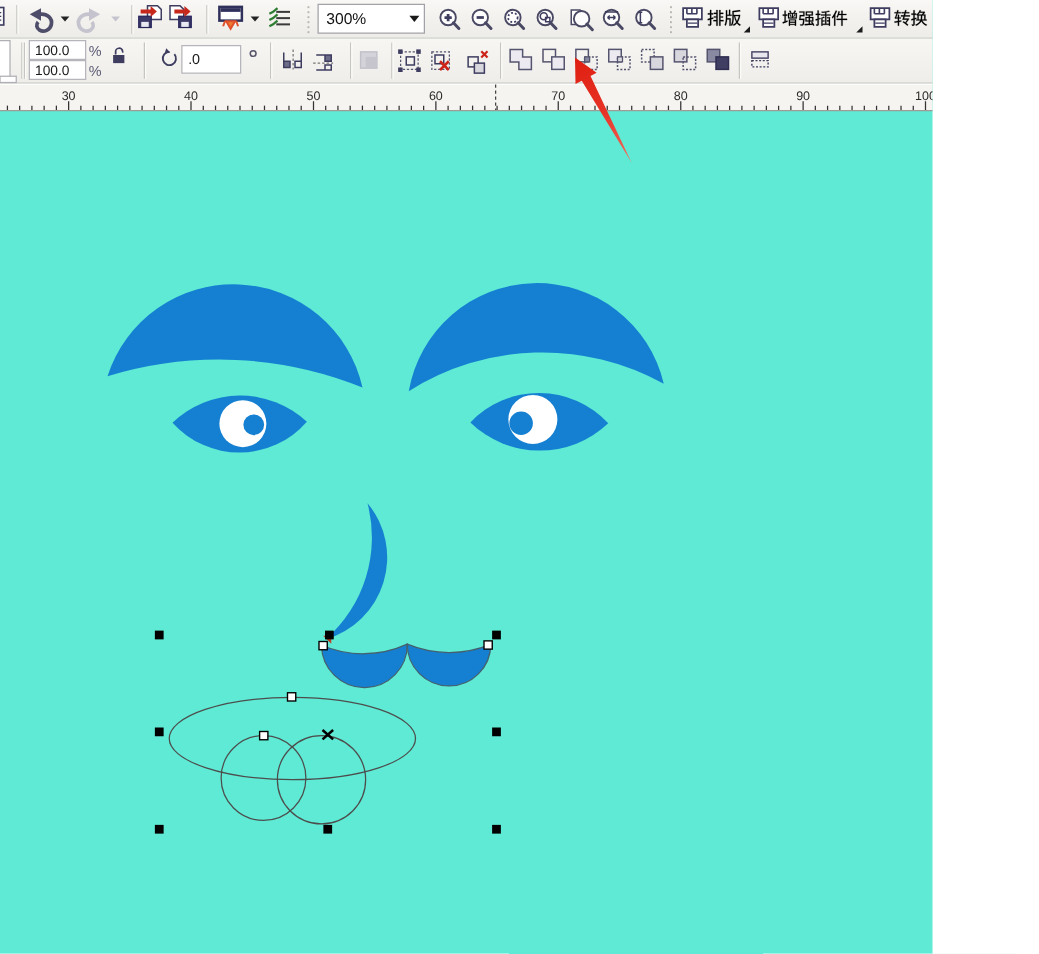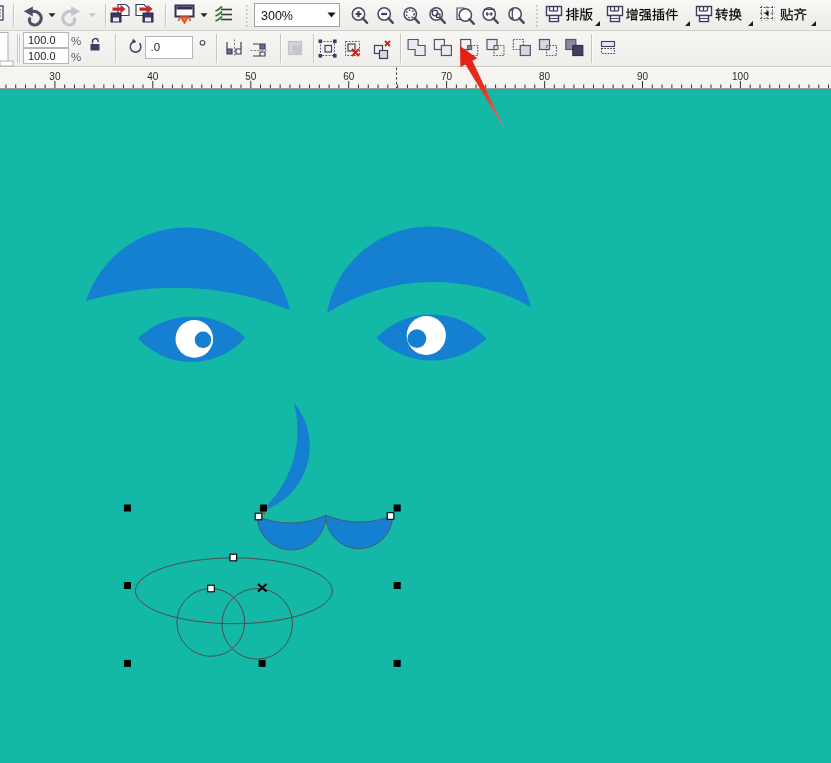--- a/index.html
+++ b/index.html
@@ -1,14 +1,14 @@
 <!DOCTYPE html>
 <html><head><meta charset="utf-8"><style>
 html,body{margin:0;padding:0;background:#fff;}
-.wrap{position:relative;width:831px;height:763px;overflow:hidden;background:#14b8a6;font-family:"Liberation Sans",sans-serif;}
+.wrap{position:relative;width:746px;height:763px;overflow:hidden;background:#5eead4;font-family:"Liberation Sans",sans-serif;}
 </style></head><body>
 <div class="wrap">
 <svg width="831" height="763" viewBox="0 0 831 763" shape-rendering="auto" style="position:absolute;left:0;top:0">
 <defs>
 <linearGradient id="tb1" x1="0" y1="0" x2="0" y2="1">
 <stop offset="0" stop-color="#f9f8f6"></stop>
           <stop offset="0.5" stop-color="#f2f1ed"></stop>
           <stop offset="1" stop-color="#edece8"></stop>
 </linearGradient>
 <linearGradient id="tb2" x1="0" y1="0" x2="0" y2="1">

